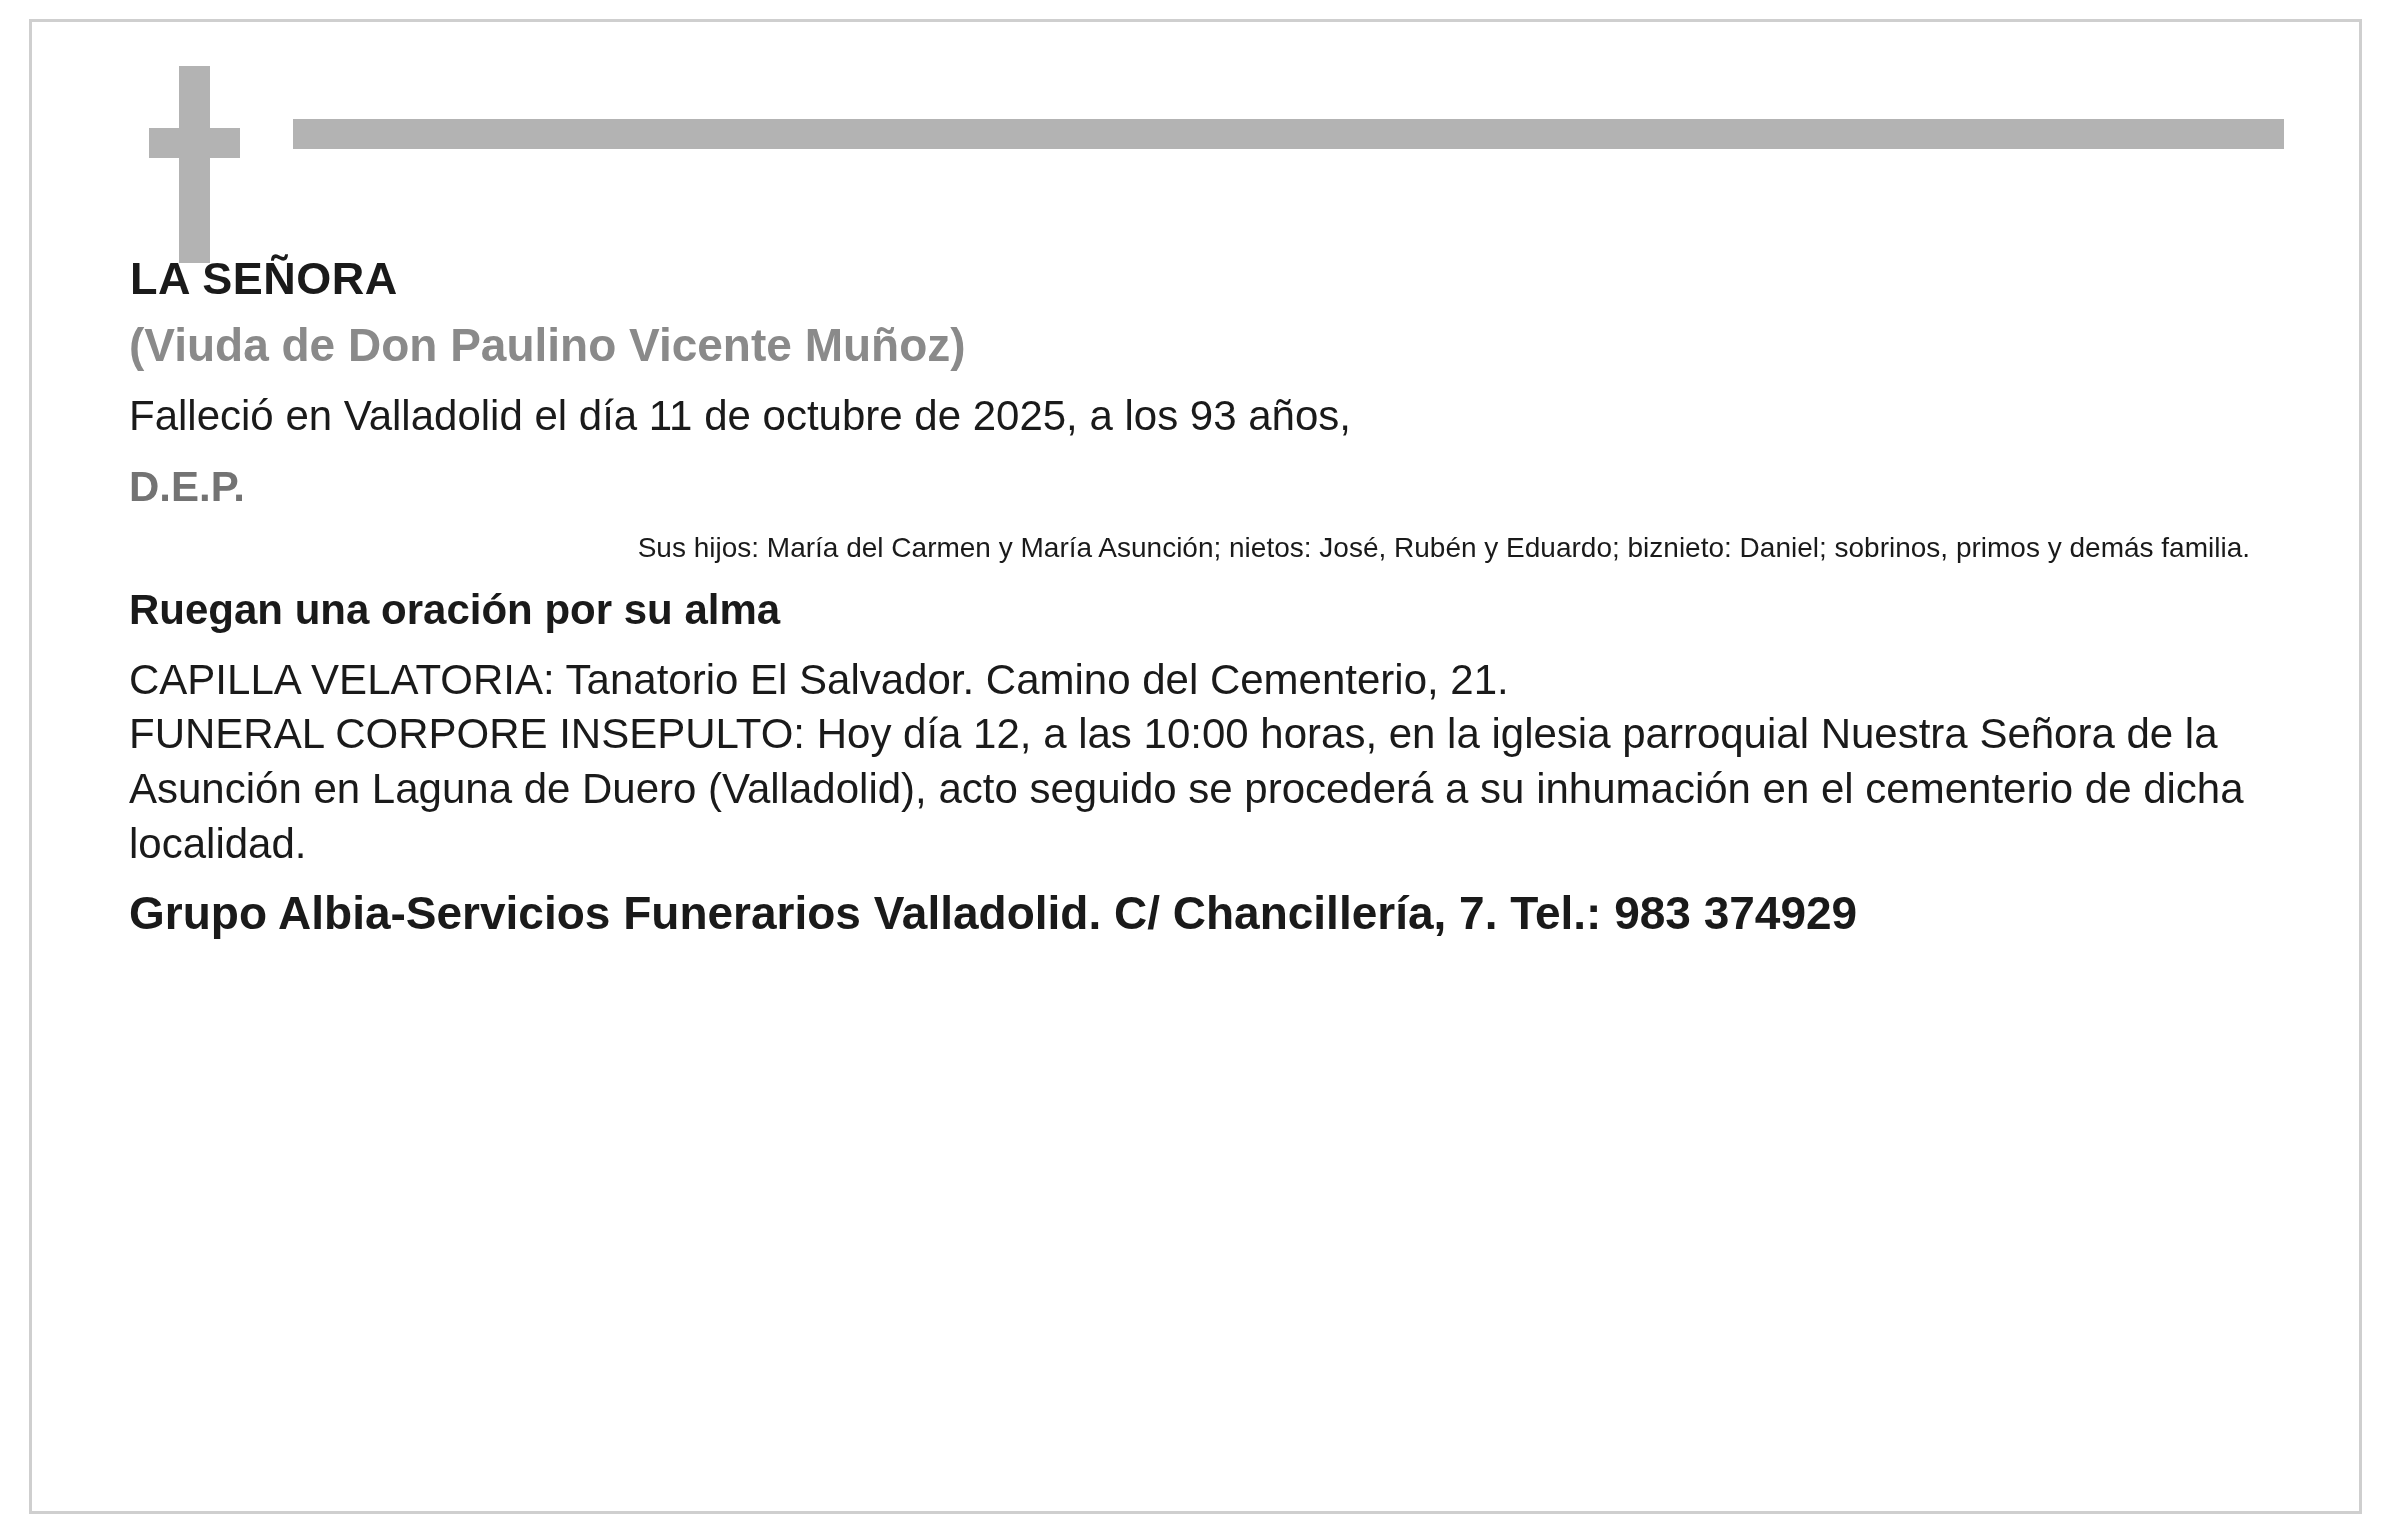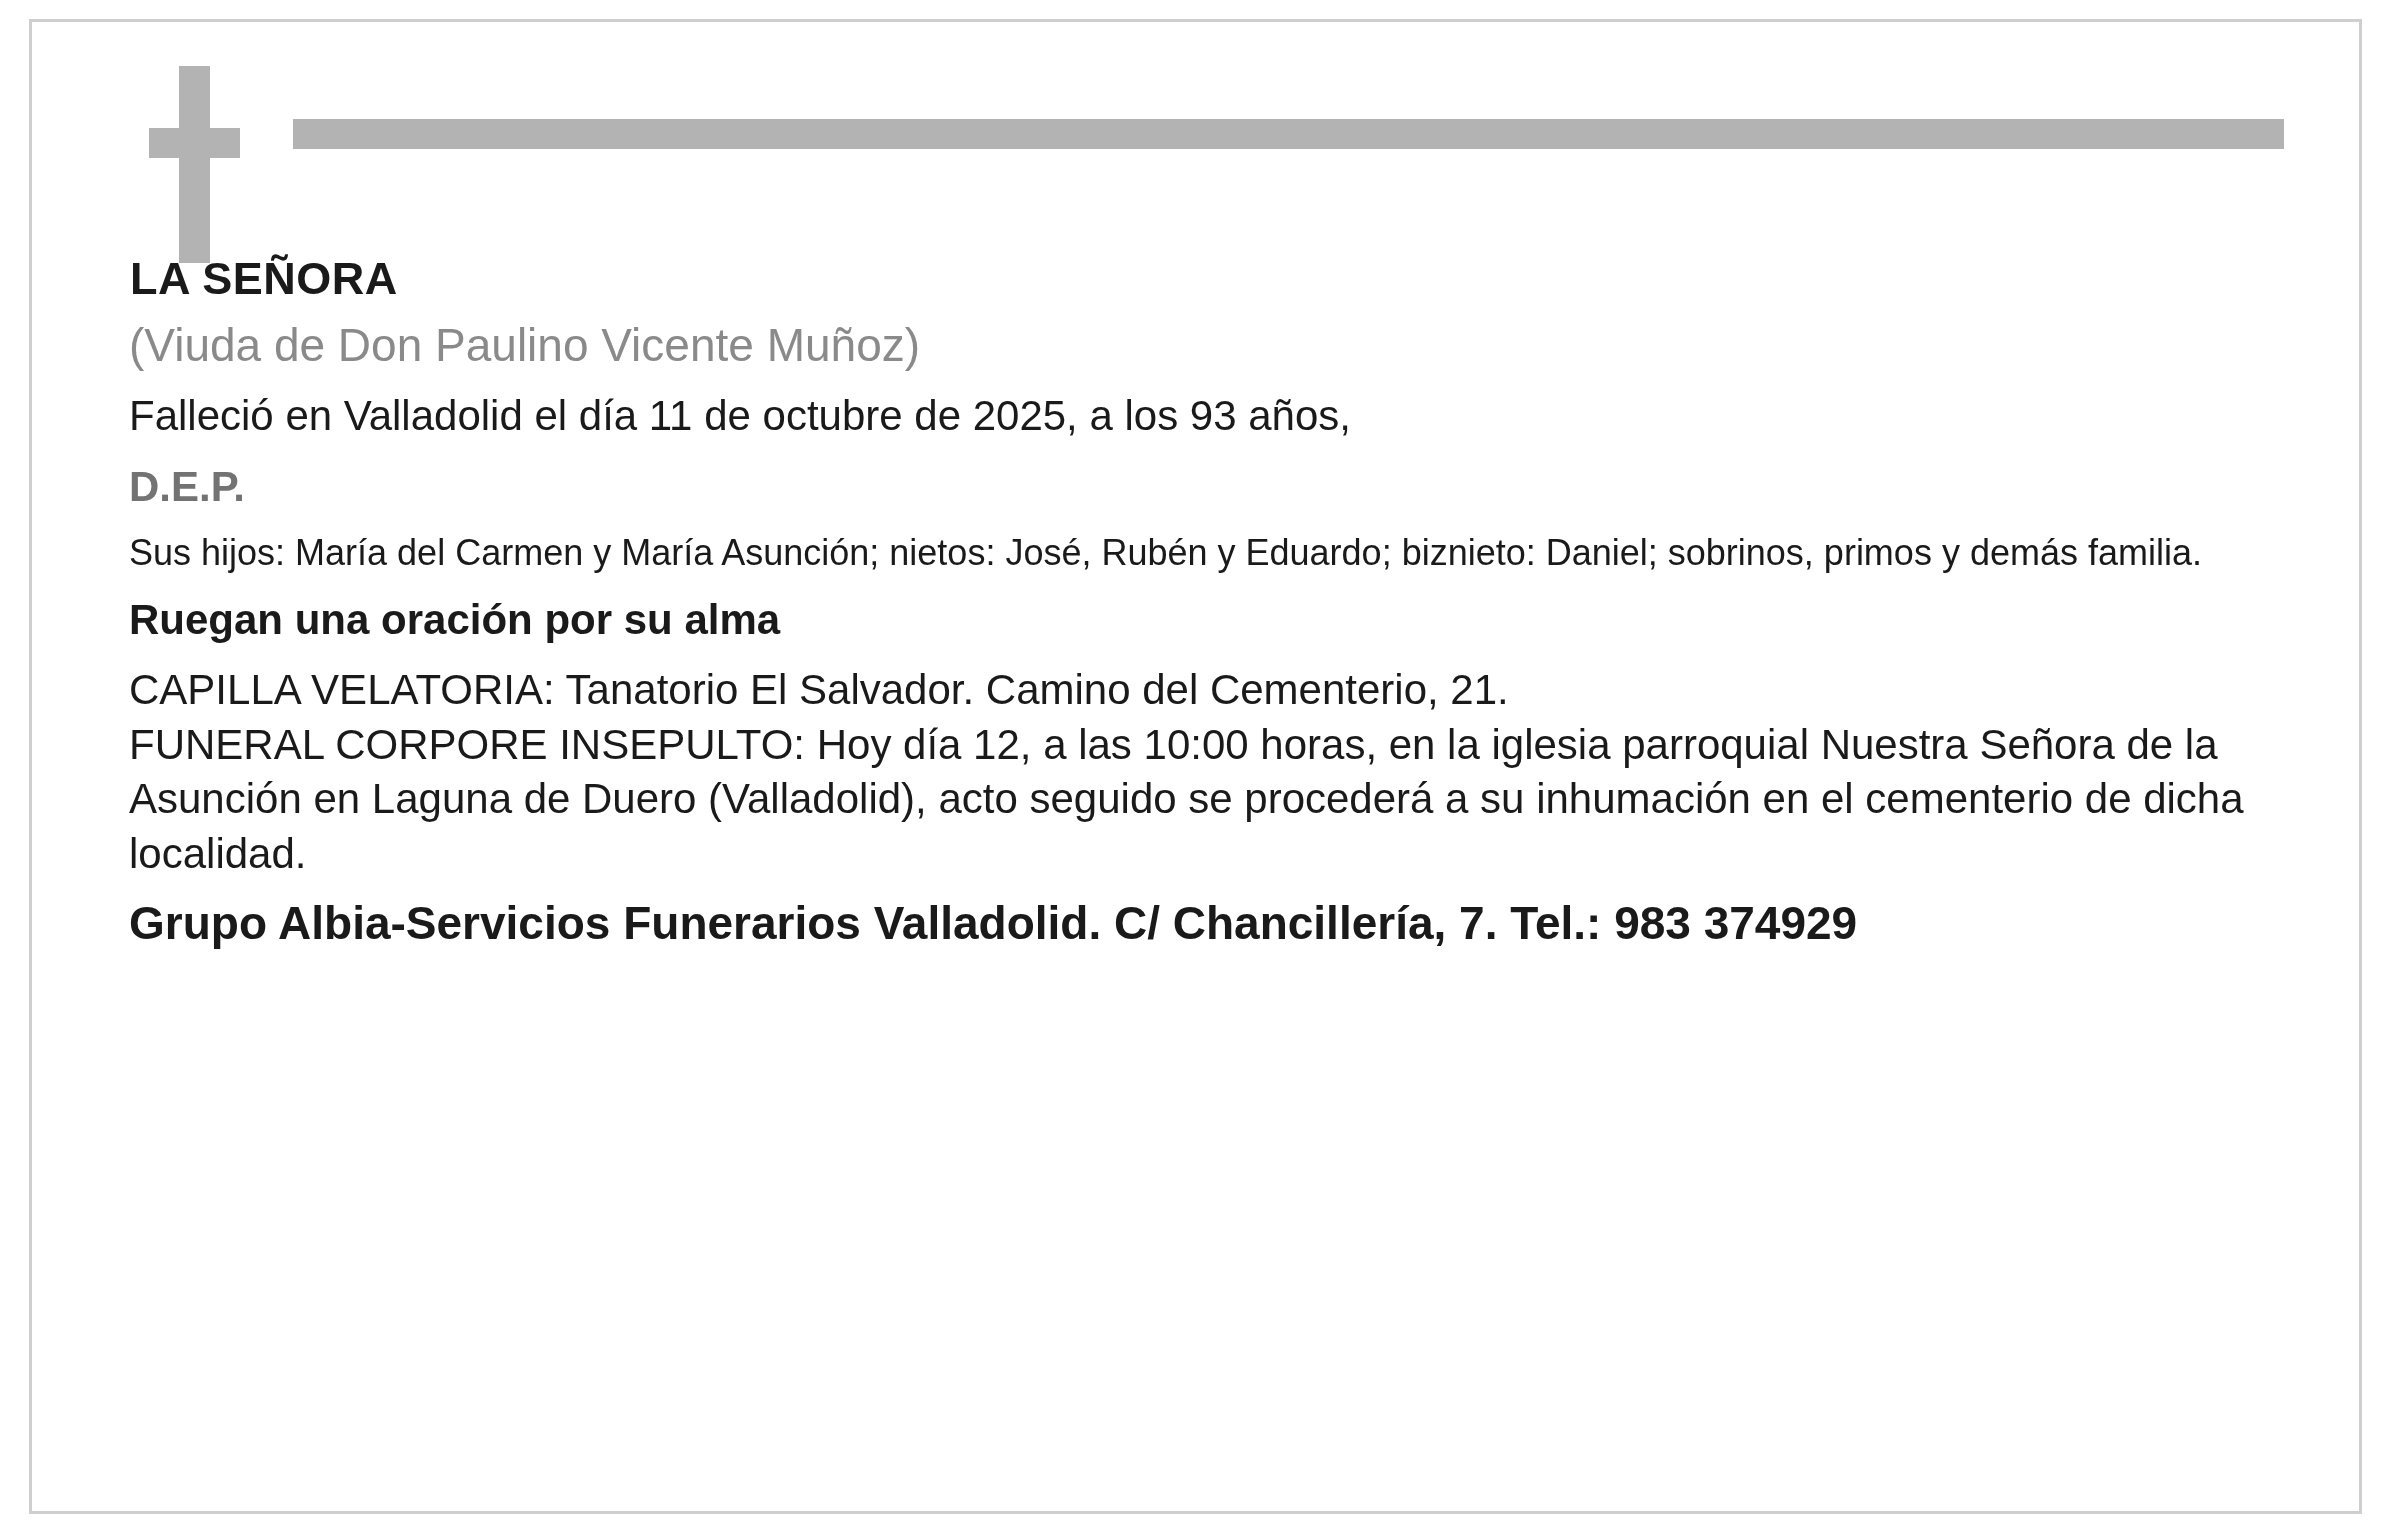--- a/index.html
+++ b/index.html
@@ -87,42 +87,43 @@
     font-size: 113px;
     font-weight: bold;
     letter-spacing: -1px;
     color: #1a1a1a;
     line-height: 1.05;
     margin: 16.7px 0 0 27px;
     white-space: nowrap;
   }
   .widow {
     font-size: 46px;
-    font-weight: normal;
+    font-weight: bold;
     color: #8a8a8a;
     margin: 12.8px 0 0 28.5px;
   }
   .para {
     font-size: 42px;
     color: #1a1a1a;
     line-height: 1.28;
     margin: 17.7px 0 0 28.5px;
   }
   .dep {
     font-size: 42px;
     font-weight: bold;
     color: #737373;
     margin: 19.7px 0 0 28.5px;
   }
   .family {
-    font-size: 36px;
+    font-size: 28px;
     color: #1a1a1a;
     line-height: 1.28;
     margin: 18.7px 0 0 28.5px;
     max-width: 2121px;
+    text-align: right;
   }
   .pray {
     font-size: 42px;
     font-weight: bold;
     color: #1a1a1a;
     margin: 20.7px 0 0 28.5px;
   }
   .details {
     font-size: 42px;
     color: #1a1a1a;

